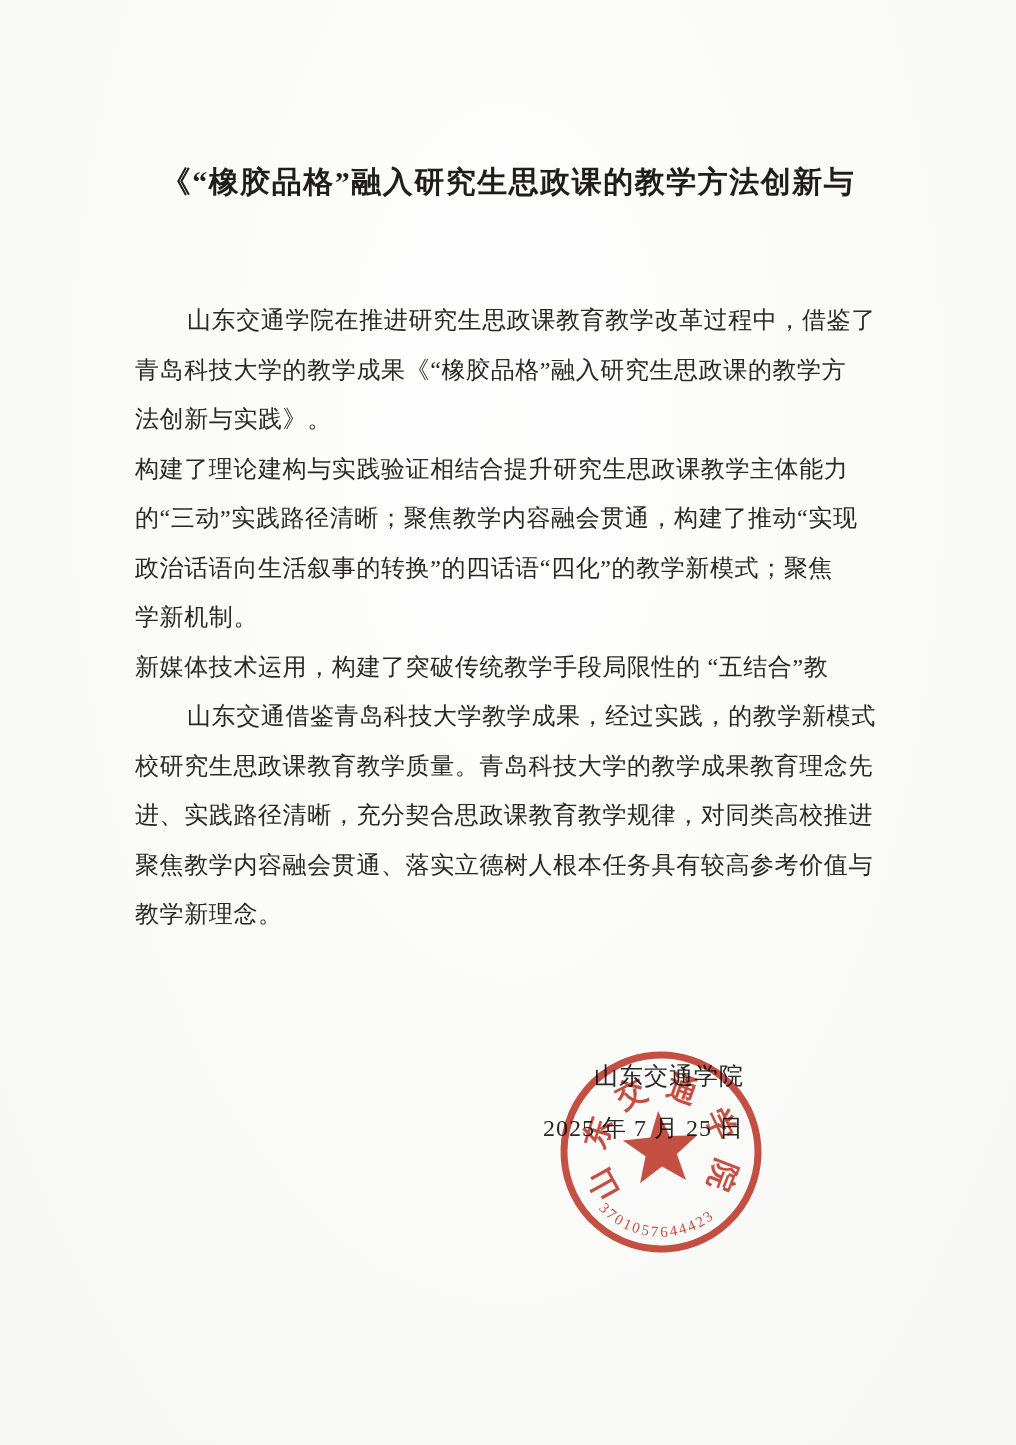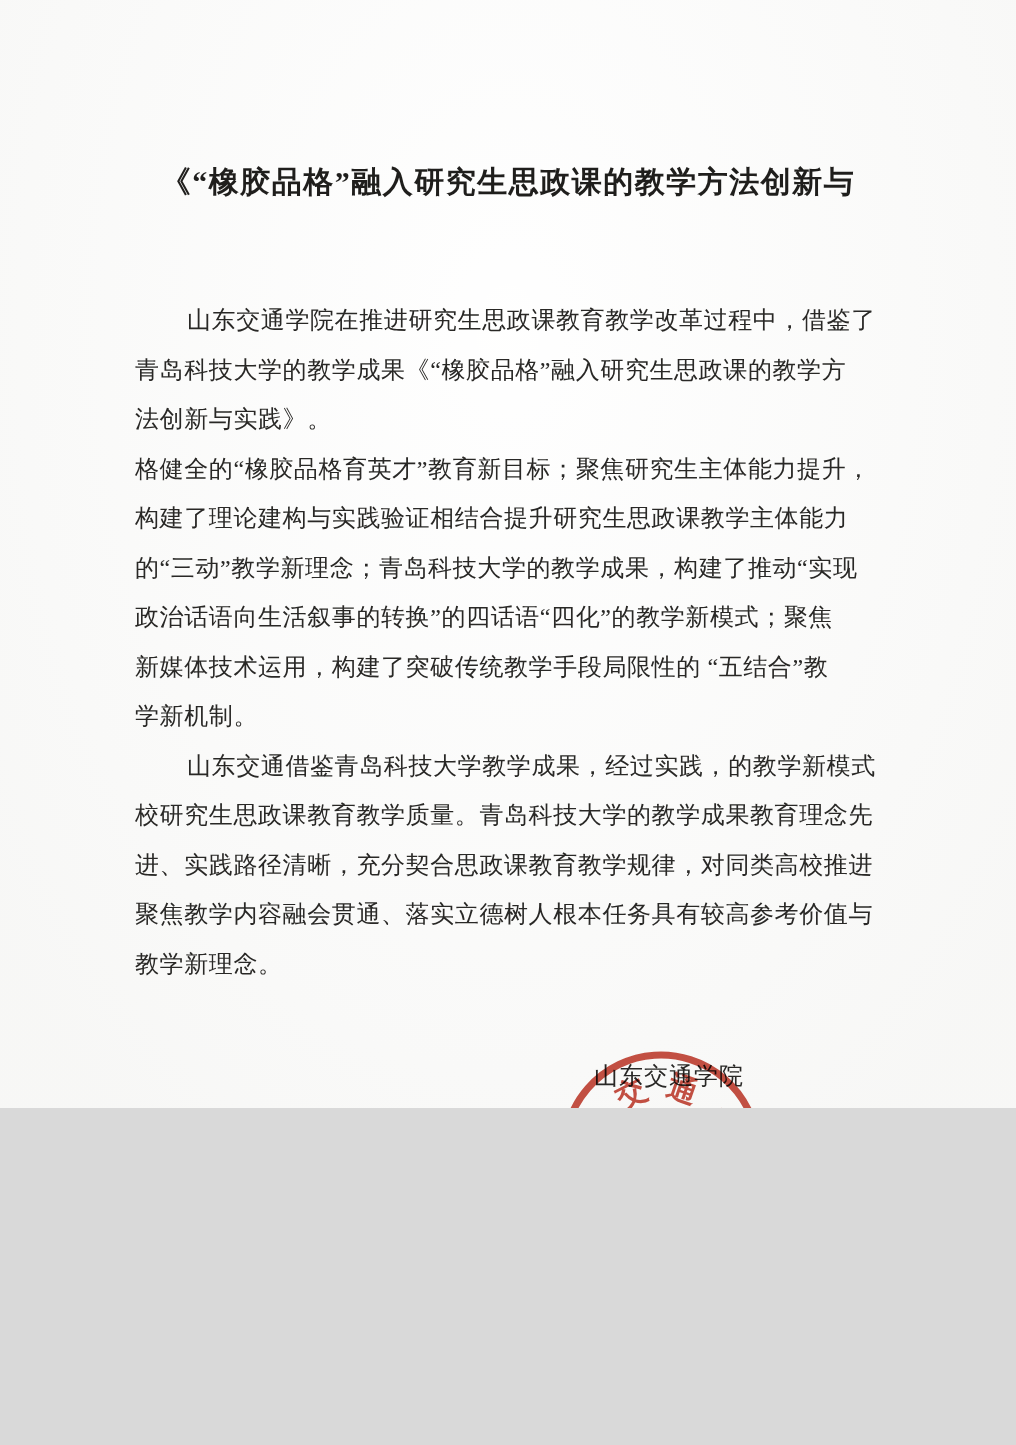--- a/index.html
+++ b/index.html
@@ -1,19 +1,19 @@
 <!DOCTYPE html>
 <html lang="zh"><head>
 <meta charset="utf-8">
 <style>
   html,body { margin:0; padding:0; }
   body { background:#d9d9d9; }
   .page {
     position:relative;
-    width:1016px; height:1108px;
+    width:1016px; height:1445px;
     margin:0 auto;
     background:
       radial-gradient(ellipse at 50% 30%, rgba(255,255,255,0.9), rgba(240,240,238,0.35) 90%),
       #fbfbfa;
     overflow:hidden;
     font-family:"Liberation Serif","DejaVu Serif",serif;
     color:#262523;
   }
   .doc-title {
     position:absolute; top:158px; left:0; right:0;
@@ -59,26 +59,25 @@
 <div class="page">
 
   <div class="doc-title">
     <div>《“橡胶品格”融入研究生思政课的教学方法创新与</div>
   </div>
 
   <div class="doc-body">
       <div class="body-line indent">山东交通学院在推进研究生思政课教育教学改革过程中，借鉴了</div>
       <div class="body-line">青岛科技大学的教学成果《“橡胶品格”融入研究生思政课的教学方</div>
       <div class="body-line">法创新与实践》。</div>
-      <div class="body-line">格健全的“橡胶品格育英才”教育新目标；聚焦研究生主体能力提升，</div>
       <div class="body-line">构建了理论建构与实践验证相结合提升研究生思政课教学主体能力</div>
-      <div class="body-line">的“三动”教学新理念；青岛科技大学的教学成果，构建了推动“实现</div>
+      <div class="body-line">的“三动”实践路径清晰；聚焦教学内容融会贯通，构建了推动“实现</div>
       <div class="body-line">政治话语向生活叙事的转换”的四话语“四化”的教学新模式；聚焦</div>
+      <div class="body-line">学新机制。</div>
       <div class="body-line">新媒体技术运用，构建了突破传统教学手段局限性的 “五结合”教</div>
-      <div class="body-line">学新机制。</div>
       <div class="body-line indent">山东交通借鉴青岛科技大学教学成果，经过实践，的教学新模式</div>
       <div class="body-line">校研究生思政课教育教学质量。青岛科技大学的教学成果教育理念先</div>
       <div class="body-line">进、实践路径清晰，充分契合思政课教育教学规律，对同类高校推进</div>
       <div class="body-line">聚焦教学内容融会贯通、落实立德树人根本任务具有较高参考价值与</div>
       <div class="body-line">教学新理念。</div>
     </div>
 
   <div class="signature-block">
     <div class="sig-line">山东交通学院</div>
     <div class="sig-line">2025 年 7 月 25 日</div>

